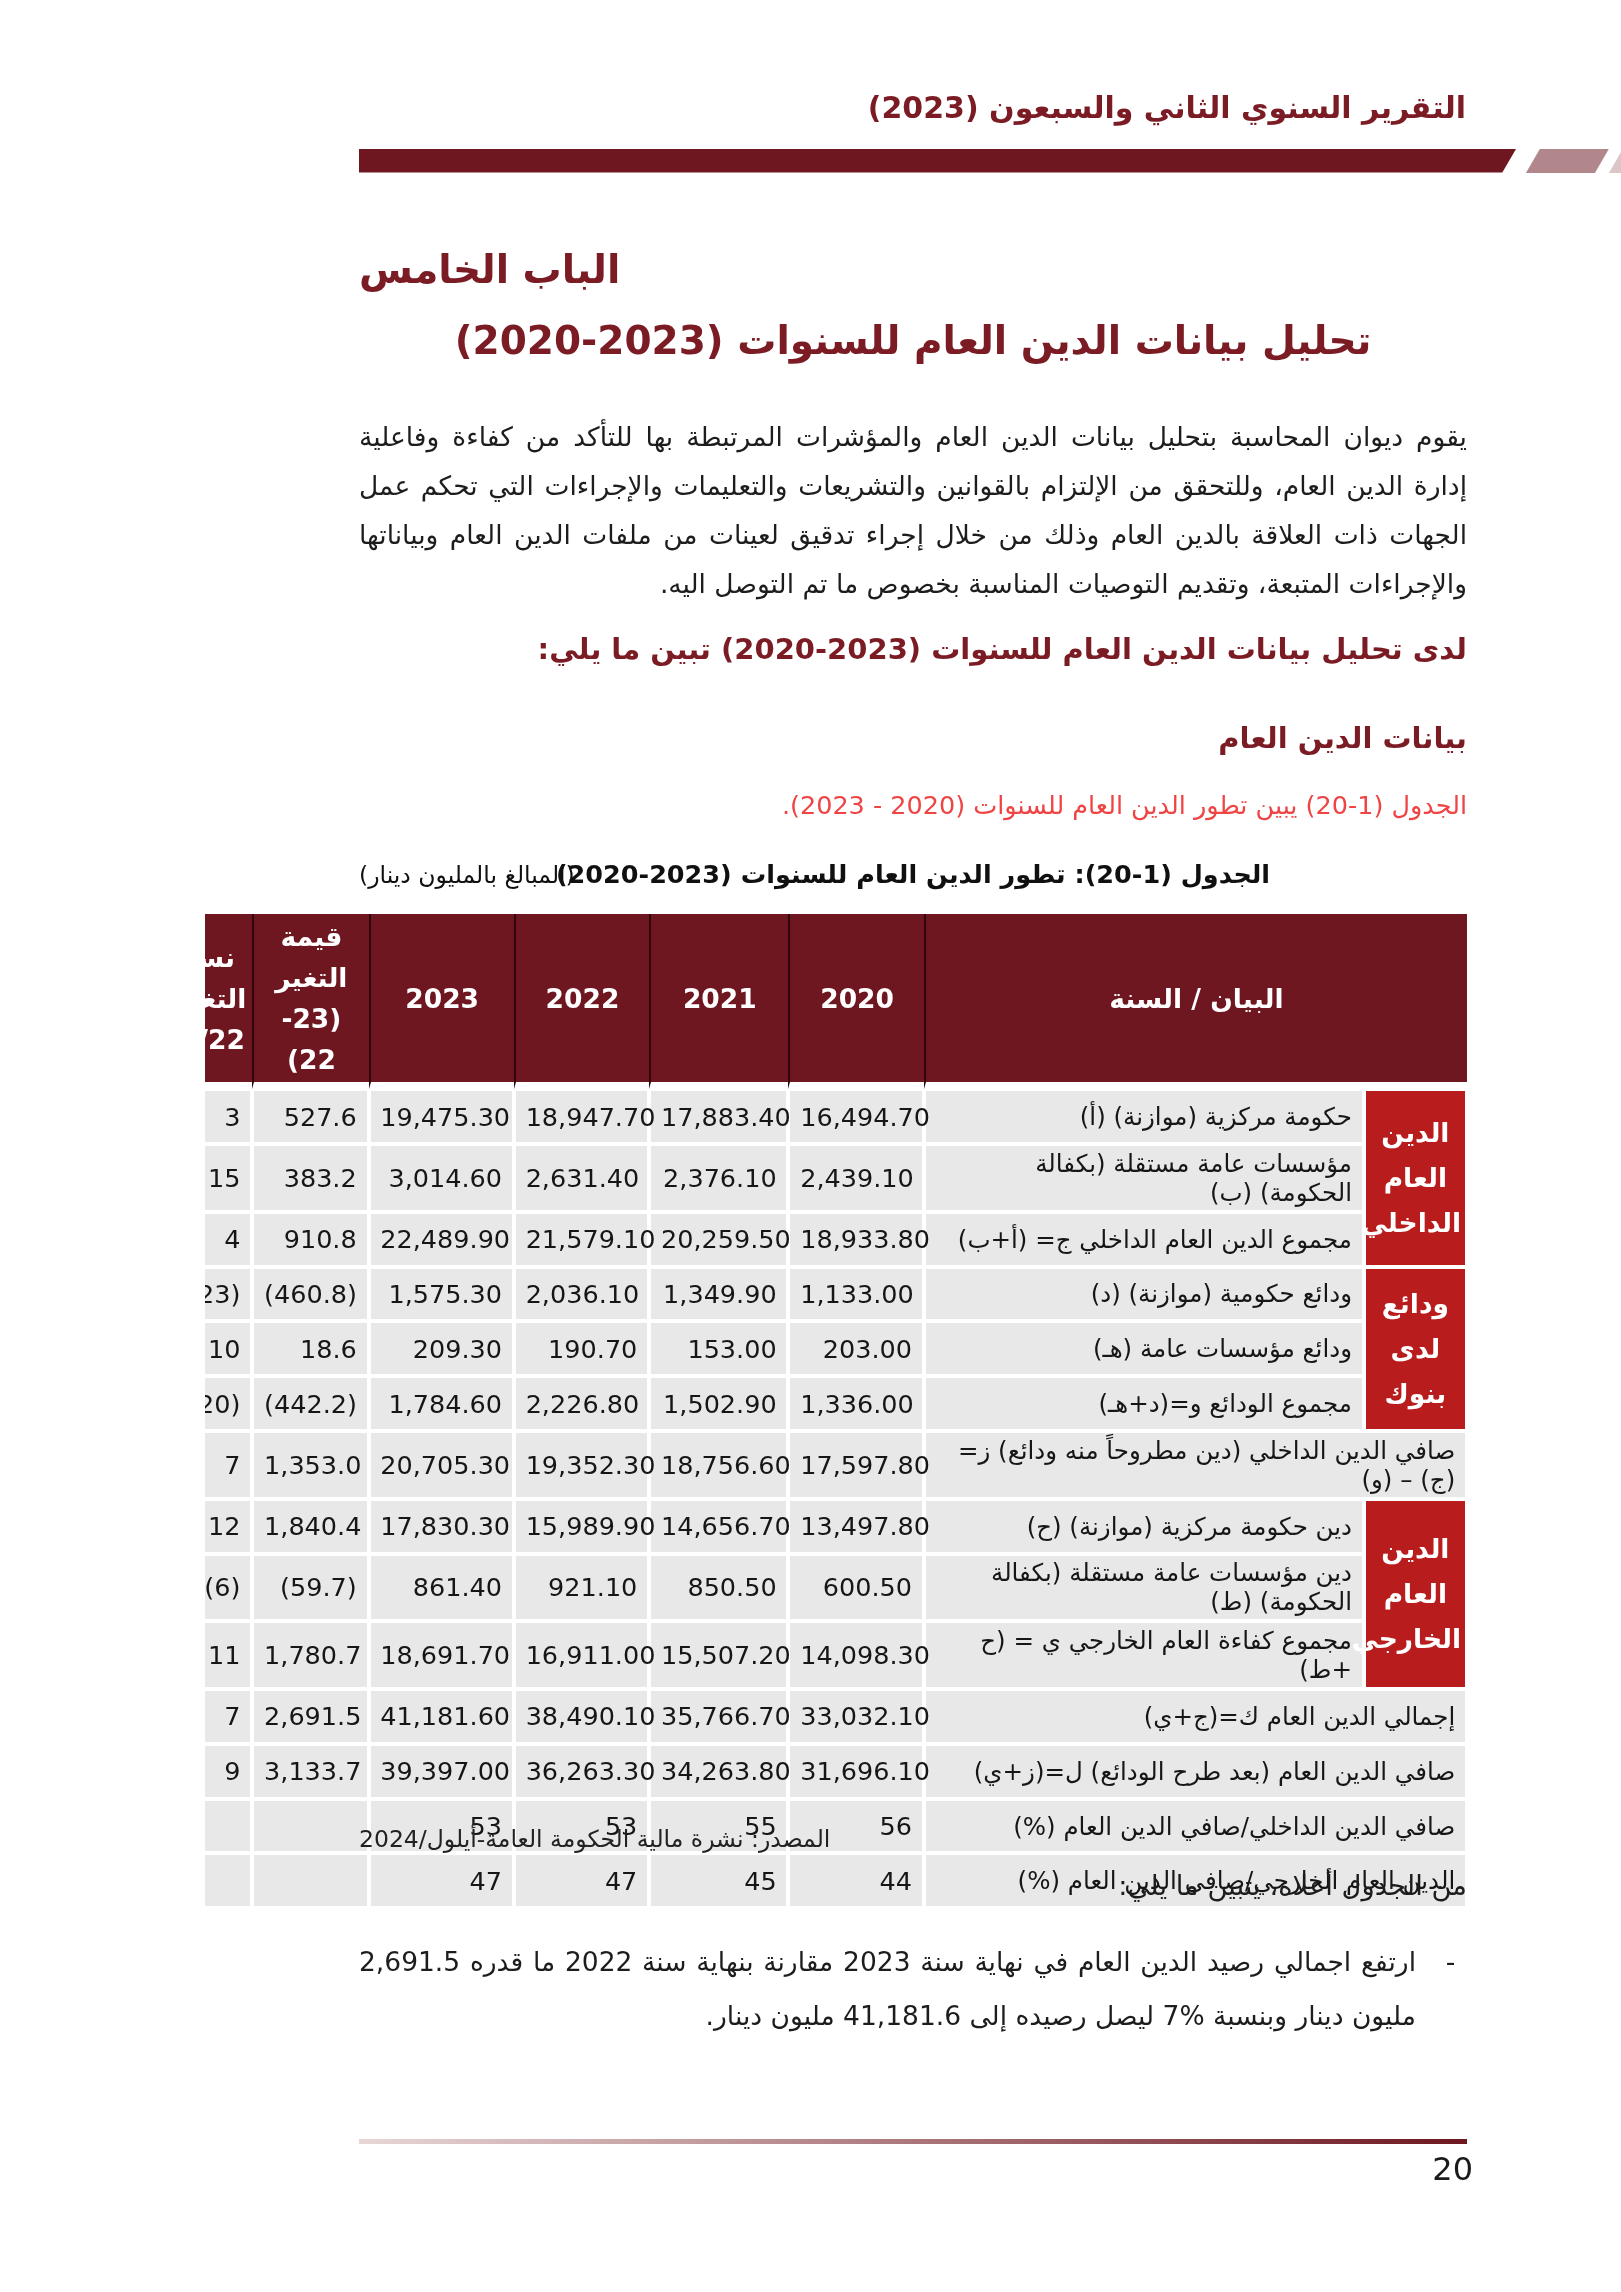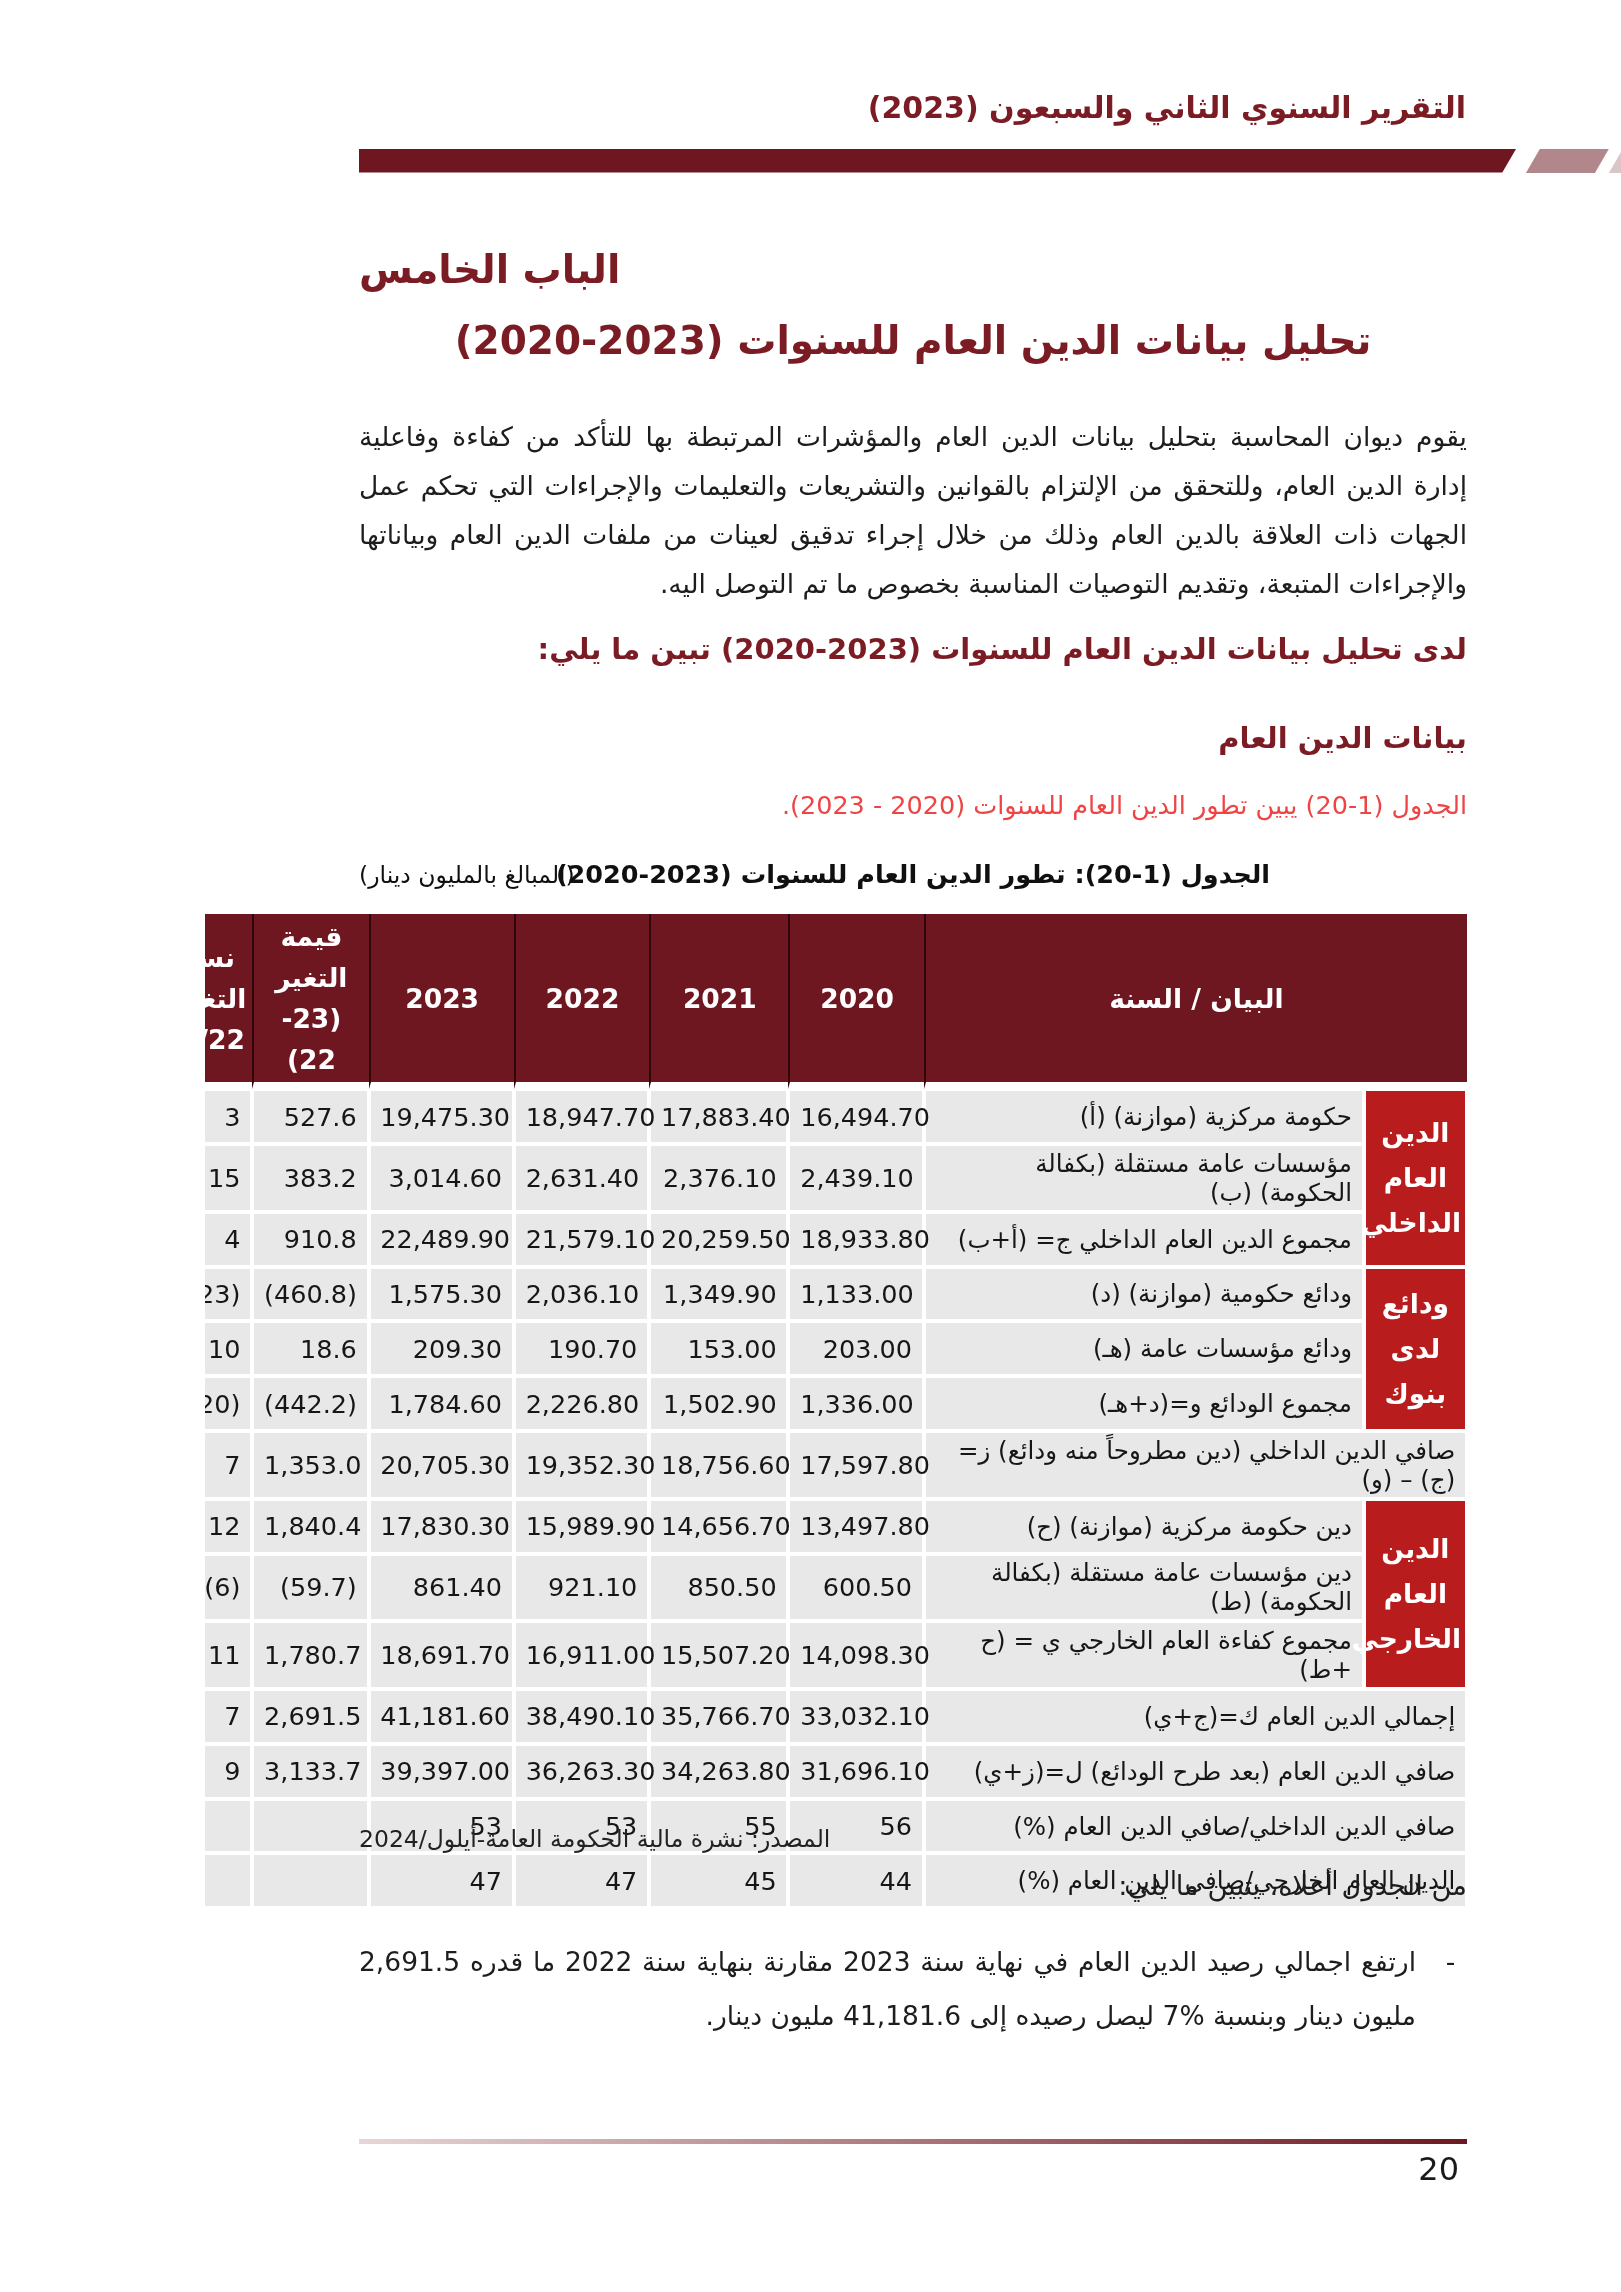--- a/index.html
+++ b/index.html
@@ -61,21 +61,21 @@
     line-height:1.7;padding:2.9px 3.9px;
   }
   .source{position:absolute;top:1825px;left:154px;font-size:23.5px;color:#222222;}
   .after-table{position:absolute;top:1870px;right:154px;left:154px;margin:0;text-align:right;
     font-size:27.4px;color:#1d1d1d;}
   .bullet{position:absolute;top:1935px;right:154px;left:154px;padding-right:51px;
     font-size:26.5px;line-height:2.05;text-align:justify;color:#1d1d1d;}
   .bullet .dash{position:absolute;right:11.8px;top:0;}
   .footer-line{position:absolute;top:2139px;right:154px;left:154px;height:4.9px;
     background:linear-gradient(to right,#e8d6d6,#6e1720);}
-  .page-number{position:absolute;top:2150px;right:162px;font-size:32px;color:#1a1a1a;}
+  .page-number{position:absolute;top:2150px;right:148px;font-size:32px;color:#1a1a1a;}
 </style>
 </head>
 <body>
 
 <div class="page">
 
   <div class="topbar-title">التقرير السنوي الثاني والسبعون (2023)</div>
 
   <div class="topbar">
     <div class="bar-main"></div>

